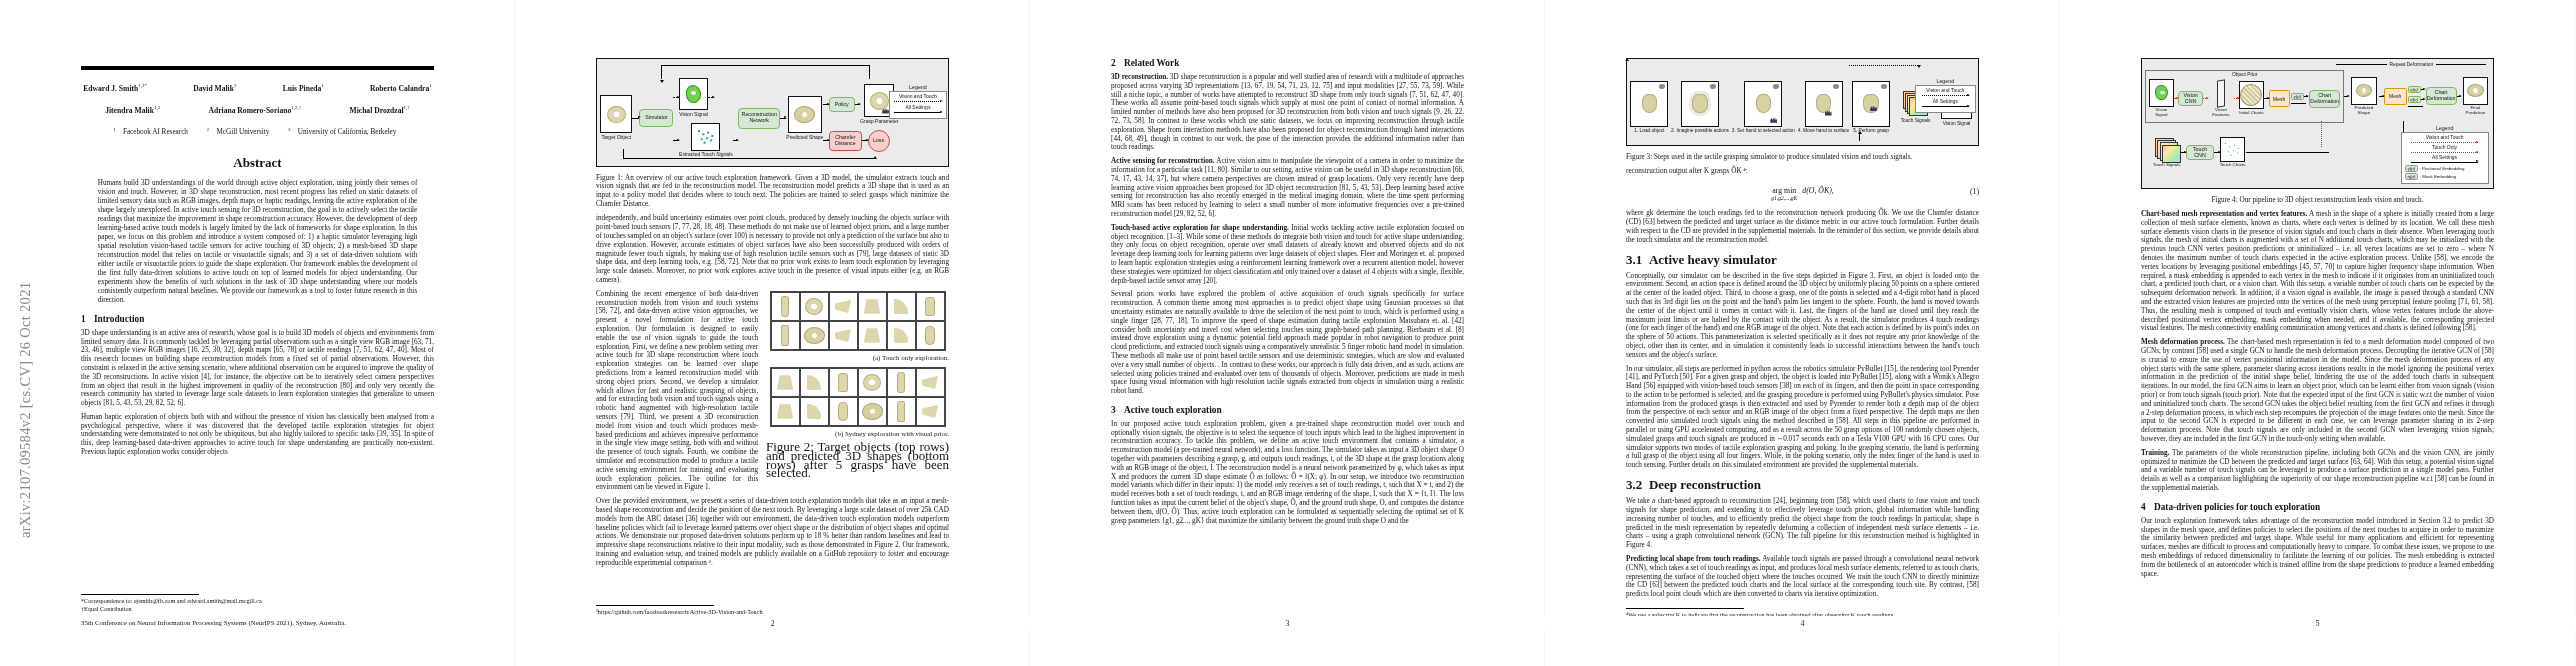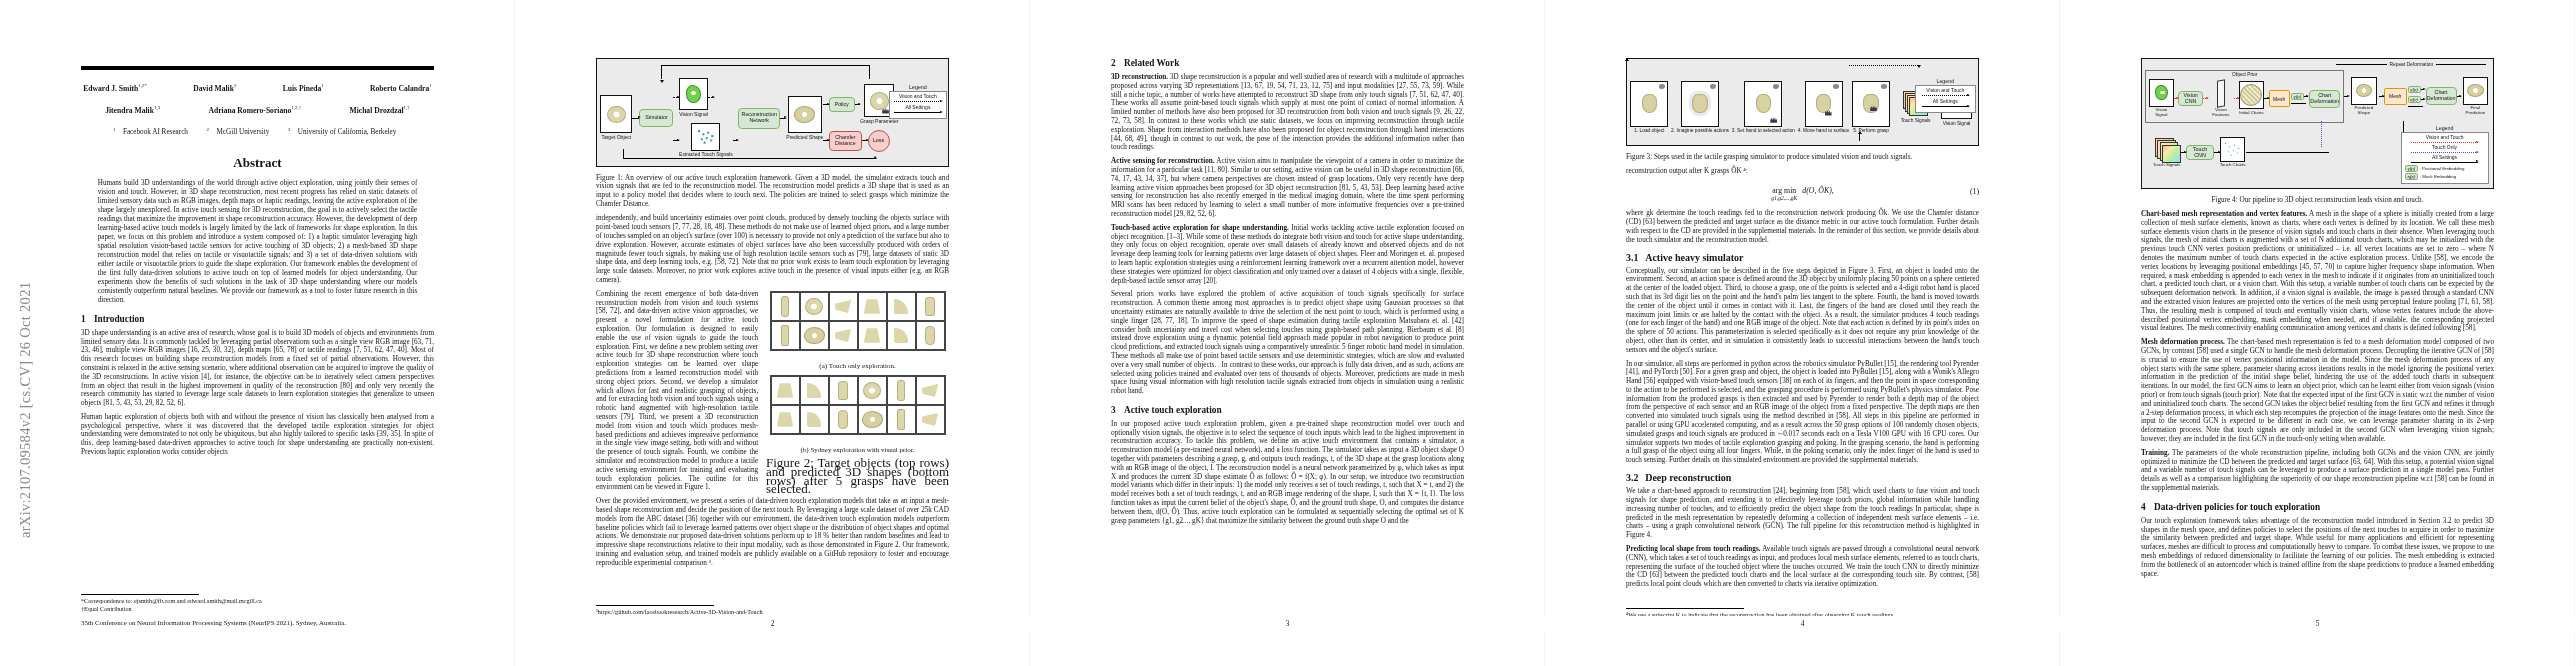--- a/index.html
+++ b/index.html
@@ -4,21 +4,21 @@
 <style>
   html,body{margin:0;padding:0;background:#fff}
   body{font-family:"Liberation Serif","DejaVu Serif",serif;color:#141414}
   .sheet{width:2576px;height:667px;display:flex;background:#fff}
   .page{position:relative;flex:none;width:515px;height:667px;background:#fff;box-sizing:border-box;
         padding:0 81px;overflow:hidden;box-shadow:inset -0.6px 0 0 #ececec}
   
   .p{font-size:7.2px;line-height:8.8px;text-align:justify;margin:0 0 5px}
   .lead{font-weight:bold}
   .h1{display:flex;gap:8.3px;font-size:9.3px;font-weight:bold;margin:9px 0 5px}
-  .h2{display:flex;gap:6.7px;font-size:10px;font-weight:bold;margin:7.2px 0 3.9px}
+  .h2{display:flex;gap:6.7px;font-size:13px;font-weight:bold;margin:7.2px 0 3.9px}
   .caption{font-size:7.2px;line-height:8.8px;text-align:justify;margin:6.7px 0 5.6px}
   .caption.center{text-align:center}
   .pnum{position:absolute;bottom:36px;left:0;right:0;text-align:center;font-size:7.3px;background:#fff;padding:2.8px 0}
   .pfooter{position:absolute;left:81px;right:81px;bottom:41px;background:#fff;padding-top:1.7px}
   .fnrule{width:118px;border-top:0.6px solid #000;margin-bottom:2.2px}
   .fn{font-size:6.2px;line-height:8px}
   .conf{font-size:6.9px;margin-top:6.1px}
   
   .wm{position:absolute;left:16.7px;top:538px;width:361px;transform:rotate(-90deg);transform-origin:left top;
       color:#8a8a8a;font-size:14.5px;letter-spacing:0.3px;white-space:nowrap}
@@ -105,21 +105,21 @@
   .f1-fb{position:absolute;top:6.1px;left:64px;width:207px;height:13.3px;border:0.8px solid #000;border-bottom:none}
   .f1-fb::before{content:"";position:absolute;left:-2.2px;bottom:-3.3px;border-top:3.3px solid #000;
                  border-left:2.2px solid transparent;border-right:2.2px solid transparent}
   .f1-fb2{position:absolute;bottom:6.7px;left:25.6px;width:251px;height:9px;border-bottom:0.8px solid #000;border-left:0.8px solid #000}
   .f1-fb2::after{content:"";position:absolute;right:-2.2px;bottom:-0.6px;border-bottom:3.3px solid #000;
                  border-left:2.2px solid transparent;border-right:2.2px solid transparent}
   
   .fig2{float:right;width:183px;margin:1.1px 0 2.2px 7.8px}
   .f2grid{display:grid;grid-template-columns:repeat(6,29px);grid-auto-rows:29px;margin:0 auto;width:fit-content;border:0.6px solid #444}
   .f2cell{border:0.6px solid #444;background:#fff;display:flex;align-items:center;justify-content:center}
-  .subcap{text-align:center;font-size:7px;margin:11px 0 5px}
+  .subcap{text-align:right;font-size:7px;margin:3px 0 5px}
   .fig2cap{font-size:13px;line-height:8.8px;text-align:justify;margin-top:2.2px}
   
   .f3{height:88px;padding:14.5px 3.3px 4.4px;display:flex;align-items:center;gap:2.8px;margin-top:58px}
   .f3 .steplabel{font-size:4.8px;line-height:1.1;text-align:center;margin-top:1.7px;font-family:"Liberation Sans",sans-serif}
   .f3-dot{position:absolute;top:5.6px;left:222px;width:71px;border-top:1.1px dotted #000}
   .f3-dot::after{content:"";position:absolute;right:-1.1px;top:-0.6px;border-top:3.3px solid #000;
                  border-left:2.2px solid transparent;border-right:2.2px solid transparent}
   .vup{position:absolute;width:0;border-left:0.8px solid #000}
   .vup::before{content:"";position:absolute;left:-2.5px;top:-0.6px;border-bottom:3.3px solid #000;
                border-left:2.2px solid transparent;border-right:2.2px solid transparent}

